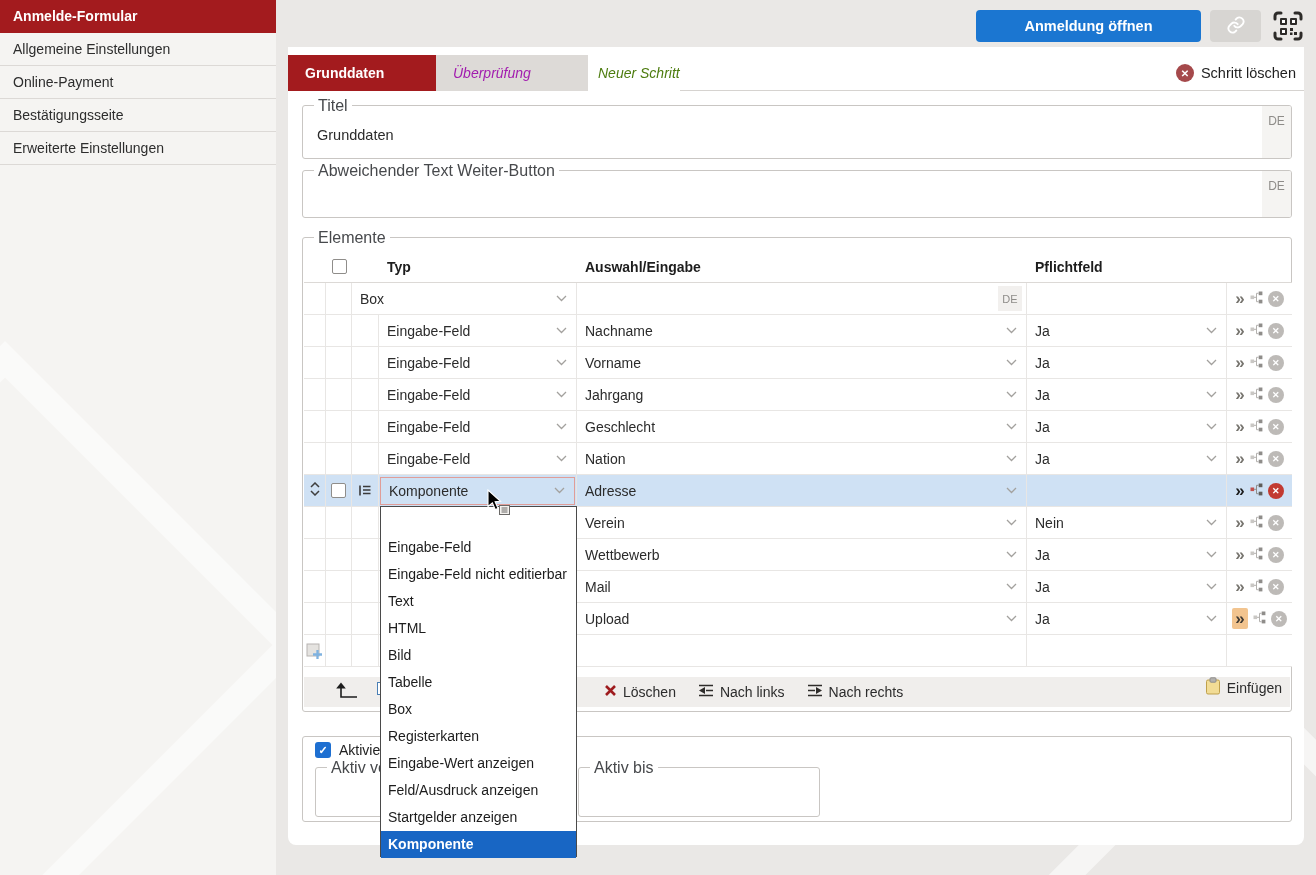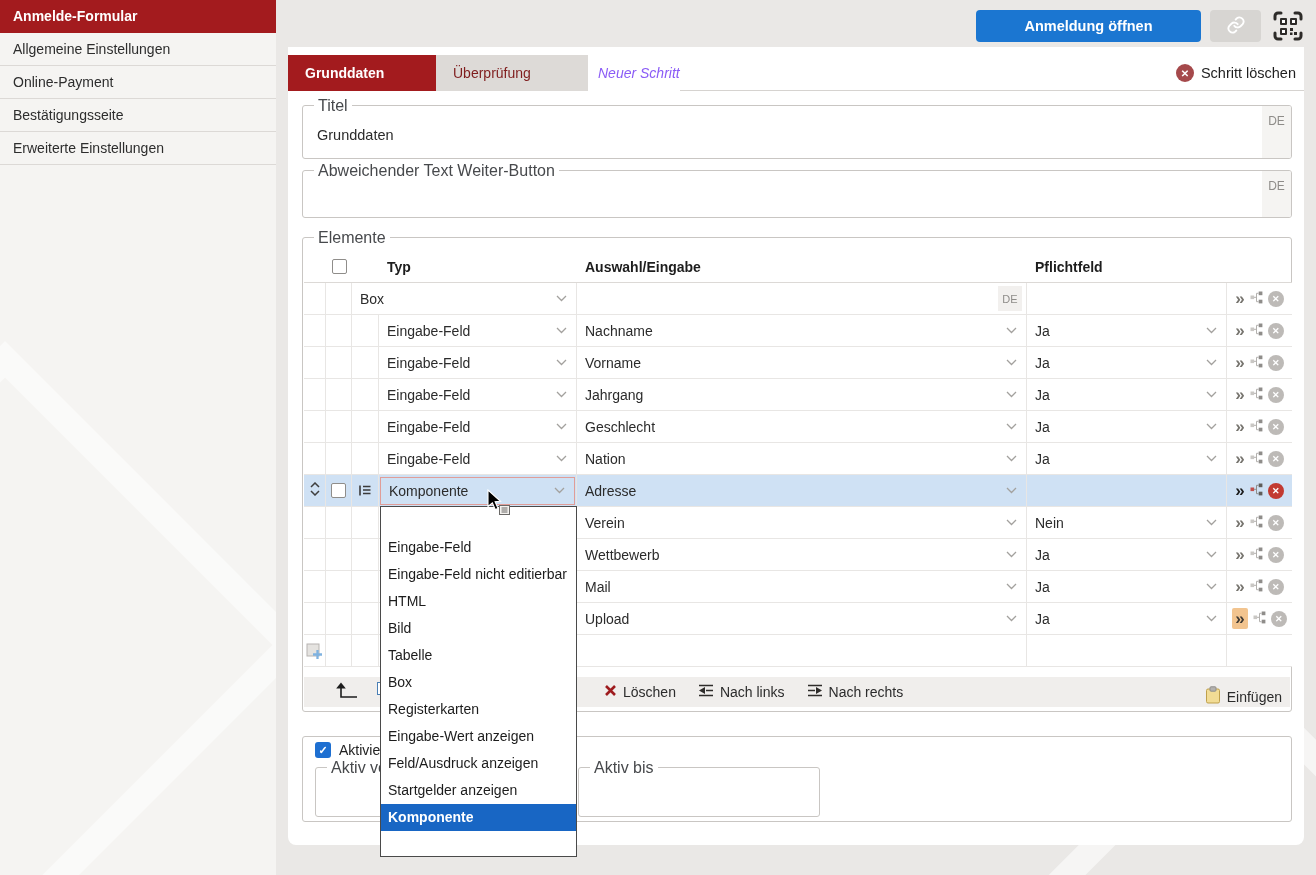--- a/index.html
+++ b/index.html
@@ -20,22 +20,22 @@
   #btn-link { position:absolute; left:1210px; top:10px; width:51px; height:32px; background:#d7d5d2; border:none; border-radius:4px; z-index:2; display:flex; align-items:center; justify-content:center; cursor:pointer; }
   #qr { position:absolute; left:1270px; top:8px; width:36px; height:36px; z-index:2; display:flex; align-items:center; justify-content:center; cursor:pointer; }
 
   
   #panel { position:absolute; left:288px; top:47px; width:1016px; height:798px; background:#fff; border-radius:0 0 8px 8px; z-index:1; }
 
   
   #tabbar { position:absolute; left:0; top:8px; width:1016px; height:36px; border-bottom:1px solid #d6d3d0; display:flex; }
   .tab { height:36px; display:flex; align-items:center; padding-left:17px; font-size:14px; cursor:pointer; }
   .tab.active { width:148px; background:#a31b1e; color:#fff; font-weight:bold; }
-  .tab.inactive { width:152px; background:#dddad7; color:#7f1d1d; }
-  .tab.placeholder { padding-left:10px; color:#8b5cf6; font-style:italic; background:#fff; }
+  .tab.inactive { width:152px; background:#dddad7; color:#a21caf;font-style:italic; }
+  .tab.placeholder { padding-left:10px; color:#4d7c0f; font-style:italic; background:#fff; }
   #delete-step { position:absolute; right:8px; top:0; height:36px; display:flex; align-items:center; gap:7px; font-size:14.5px; color:#1f1f1f; cursor:pointer; }
   .redcircle { width:18px; height:18px; border-radius:50%; background:#a5494b; color:#fff; font-size:10px; font-weight:bold; display:flex; align-items:center; justify-content:center; }
 
   
   .fs { position:absolute; border:1px solid #c9c6c3; border-radius:3px; background:#fff; }
   .fs > .legend { position:absolute; top:-8px; left:11px; background:#fff; padding:0 4px; font-size:16px; color:#47494c; line-height:15px; white-space:nowrap; }
   .fs-value { position:absolute; left:14px; top:21px; font-size:14.5px; color:#2b2b2b; }
   .lang-strip { position:absolute; top:0; right:0; bottom:0; width:29px; background:#f5f4f2; border-radius:0 2px 2px 0; color:#8e8c89; font-size:12px; text-align:center; padding-top:8px; }
 
   
@@ -56,21 +56,21 @@
   .exp { font-size:17px; font-weight:bold; color:#77757.2; color:#77756f; line-height:1; cursor:pointer; }
   .exp.dark { color:#1c1c1c; }
   .exp.hl { background:#f2c48f; color:#3f3a34; border-radius:2px; padding:2px 3px; }
   .cx { width:16px; height:16px; border-radius:50%; background:#bdbab7; color:#fff; font-size:9px; font-weight:bold; display:flex; align-items:center; justify-content:center; cursor:pointer; }
   .cx.red { background:#c23a31; }
 
   
   #el-toolbar { position:absolute; left:1px; top:439px; width:986px; height:30px; background:#f0eeec; }
   .tb-left { position:absolute; left:30px; top:0; height:30px; display:flex; align-items:center; gap:18px; }
   .tb-mid { position:absolute; left:300px; top:0; height:30px; display:flex; align-items:center; gap:22px; }
-  .tb-right { position:absolute; right:8px; top:0; height:30px; display:flex; align-items:flex-end; }
+  .tb-right { position:absolute; right:8px; top:0; height:30px; display:flex; align-items:flex-start; }
   .tbtn { display:flex; align-items:center; gap:6px; font-size:14px; color:#2b2b2b; cursor:pointer; white-space:nowrap; }
 
   
   #act-box { position:absolute; left:14px; top:689px; width:990px; height:86px; border:1px solid #c9c6c3; border-radius:3px; }
   #act-check-row { position:absolute; left:12px; top:5px; display:flex; align-items:center; gap:8px; }
   .cbc { width:16px; height:16px; border-radius:3px; background:#1d6fd1; display:flex; align-items:center; justify-content:center; color:#fff; font-size:11px; font-weight:bold; cursor:pointer; }
   #act-label { font-size:14px; color:#222; }
 
   
   #dropdown { position:absolute; left:380px; top:506px; width:197px; height:351px; background:#fff; border:1px solid #4a4a4a; z-index:10; }
@@ -690,20 +690,21 @@
         <div class="fs-value"></div>
       </div>
     </div>
 
   </main>
 
   <div id="dropdown">
       <div class="opt"></div>
       <div class="opt">Eingabe-Feld</div>
       <div class="opt">Eingabe-Feld nicht editierbar</div>
+      <div class="opt">Text</div>
       <div class="opt">HTML</div>
       <div class="opt">Bild</div>
       <div class="opt">Tabelle</div>
       <div class="opt">Box</div>
       <div class="opt">Registerkarten</div>
       <div class="opt">Eingabe-Wert anzeigen</div>
       <div class="opt">Feld/Ausdruck anzeigen</div>
       <div class="opt">Startgelder anzeigen</div>
       <div class="opt hl">Komponente</div>
     </div>

